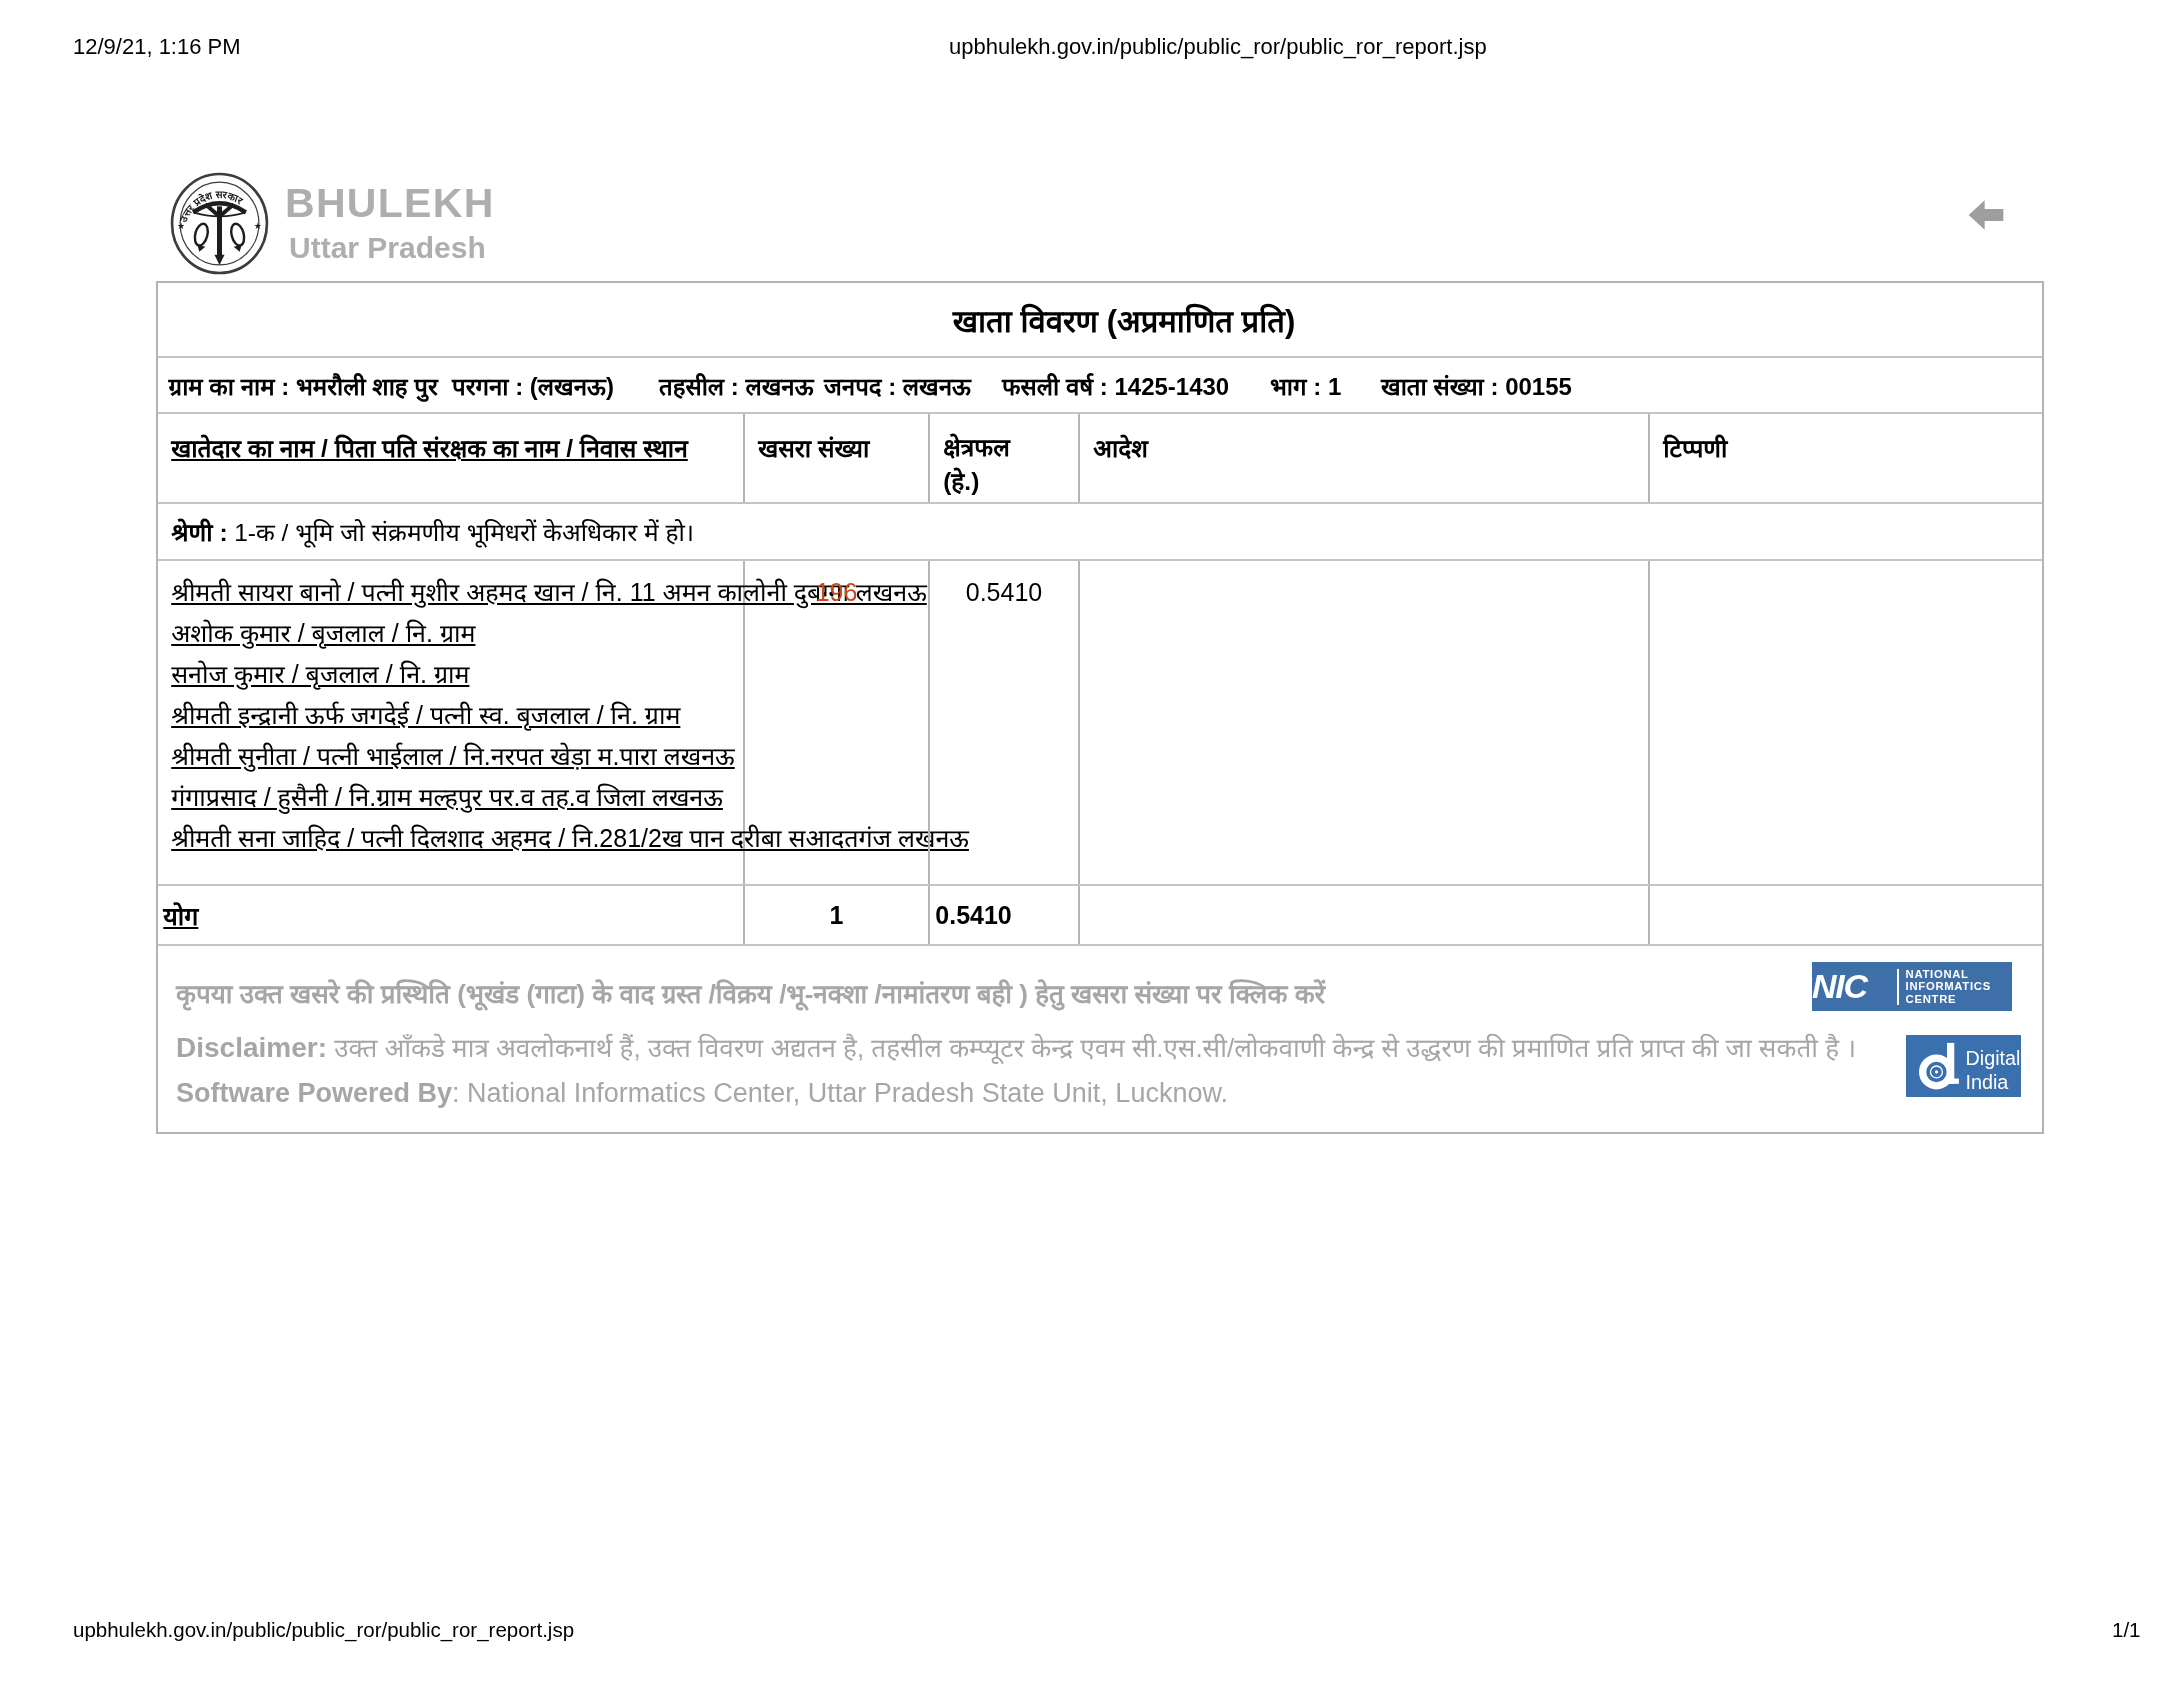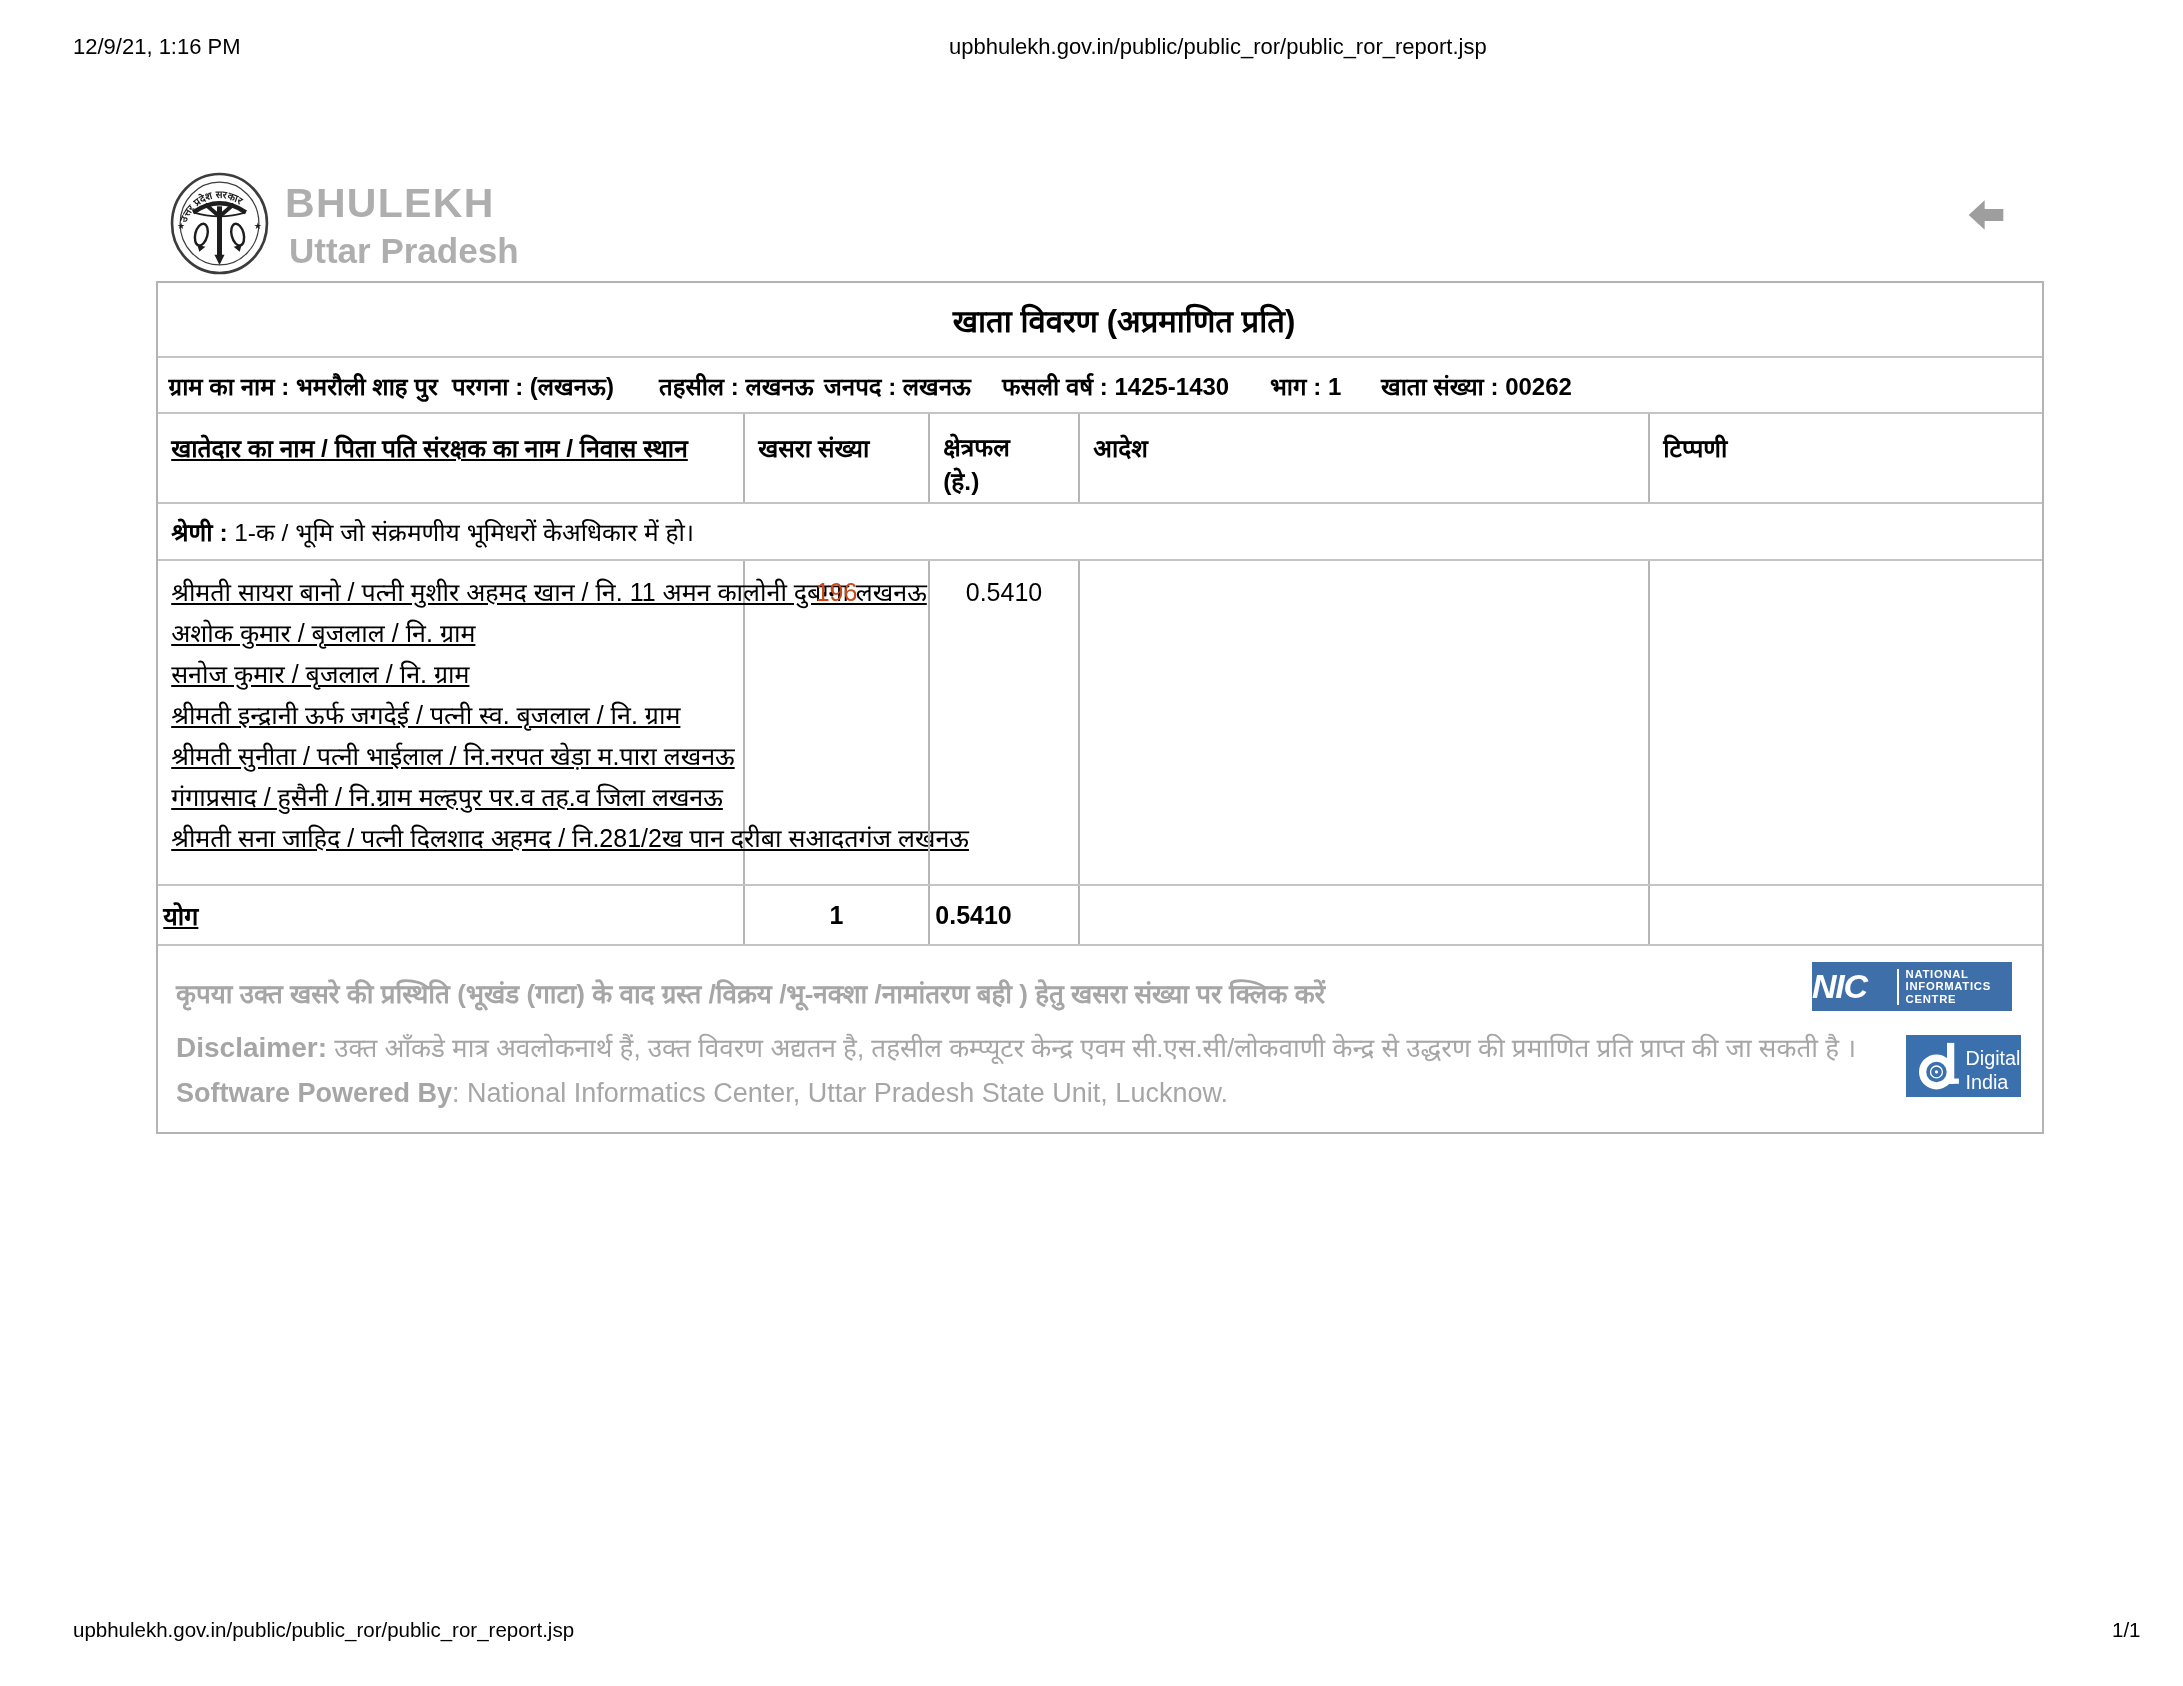--- a/index.html
+++ b/index.html
@@ -12,21 +12,21 @@
 
   
   .ph-date  { left:73px; top:34px;  font-size:22px; }
   .ph-url   { left:949px; top:34px; font-size:22px; }
   .pf-url   { left:73px; top:1618px; font-size:20.5px; }
   .pf-page  { left:2112px; top:1618px; font-size:20.5px; }
 
   
   .emblem { left:169px; top:172px; width:101px; height:103px; }
   .brand-title    { left:285px; top:180px; font-size:41px; font-weight:bold; color:#aeaeae; letter-spacing:1.3px; }
-  .brand-subtitle { left:289px; top:231px; font-size:35px; font-weight:bold; color:#aeaeae; }
+  .brand-subtitle { left:289px; top:231px; font-size:30px; font-weight:bold; color:#aeaeae; }
   .back-arrow { left:1966px; top:195px; width:40px; height:40px; cursor:pointer; }
 
   
   .main-box {
     left:156px; top:281px; width:1888px; height:853px;
     border:2px solid #b3b3b3; box-sizing:border-box;
     display:flex; flex-direction:column;
   }
   .row { box-sizing:border-box; border-bottom:2.6px solid #c4c4c4; flex:0 0 auto; }
 
@@ -112,21 +112,21 @@
 
   <div class="row title-row">खाता विवरण (अप्रमाणित प्रति)</div>
 
   <div class="row info-row">
     <span class="info-item" style="left:10.6px"><span>ग्राम का नाम :</span>&nbsp;<span>भमरौली शाह पुर</span></span>
     <span class="info-item" style="left:294px"><span>परगना :</span>&nbsp;<span>(लखनऊ)</span></span>
     <span class="info-item" style="left:501px"><span>तहसील :</span>&nbsp;<span>लखनऊ</span></span>
     <span class="info-item" style="left:666px"><span>जनपद :</span>&nbsp;<span>लखनऊ</span></span>
     <span class="info-item" style="left:844px"><span>फसली वर्ष :</span>&nbsp;<span>1425-1430</span></span>
     <span class="info-item" style="left:1112px"><span>भाग :</span>&nbsp;<span>1</span></span>
-    <span class="info-item" style="left:1223px"><span>खाता संख्या :</span>&nbsp;<span>00262</span></span>
+    <span class="info-item" style="left:1223px"><span>खाता संख्या :</span>&nbsp;<span>00155</span></span>
   </div>
 
   <div class="row header-row cells">
     <div class="cell c1">खातेदार का नाम / पिता पति संरक्षक का नाम / निवास स्थान</div>
     <div class="cell c2">खसरा संख्या</div>
     <div class="cell c3">
       <div>क्षेत्रफल</div>
       <div>(हे.)</div>
     </div>
     <div class="cell c4">आदेश</div>

